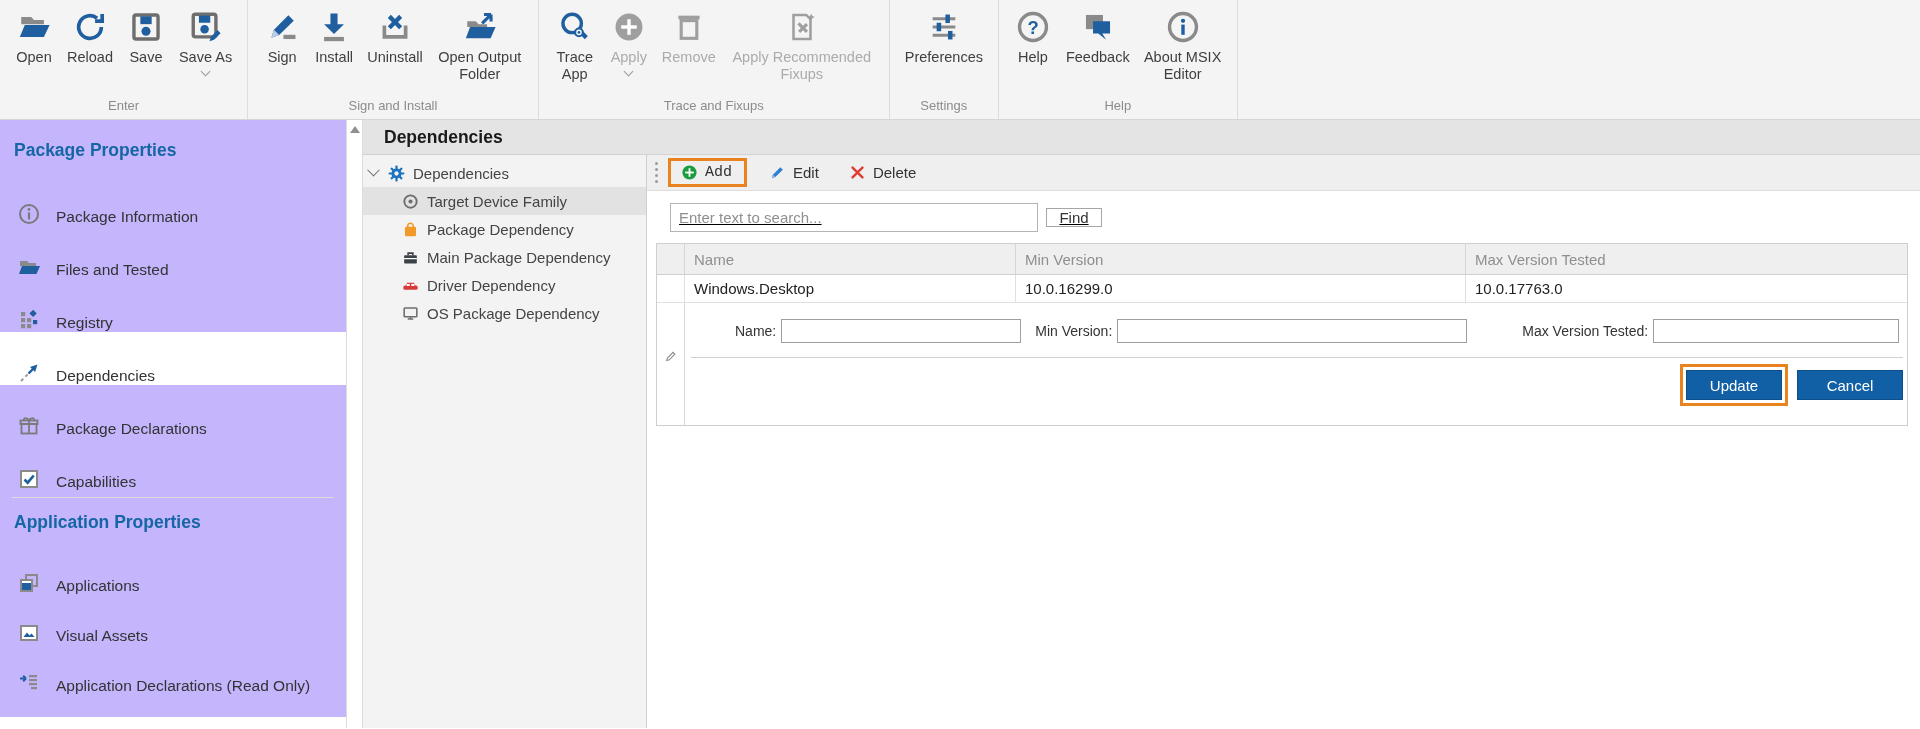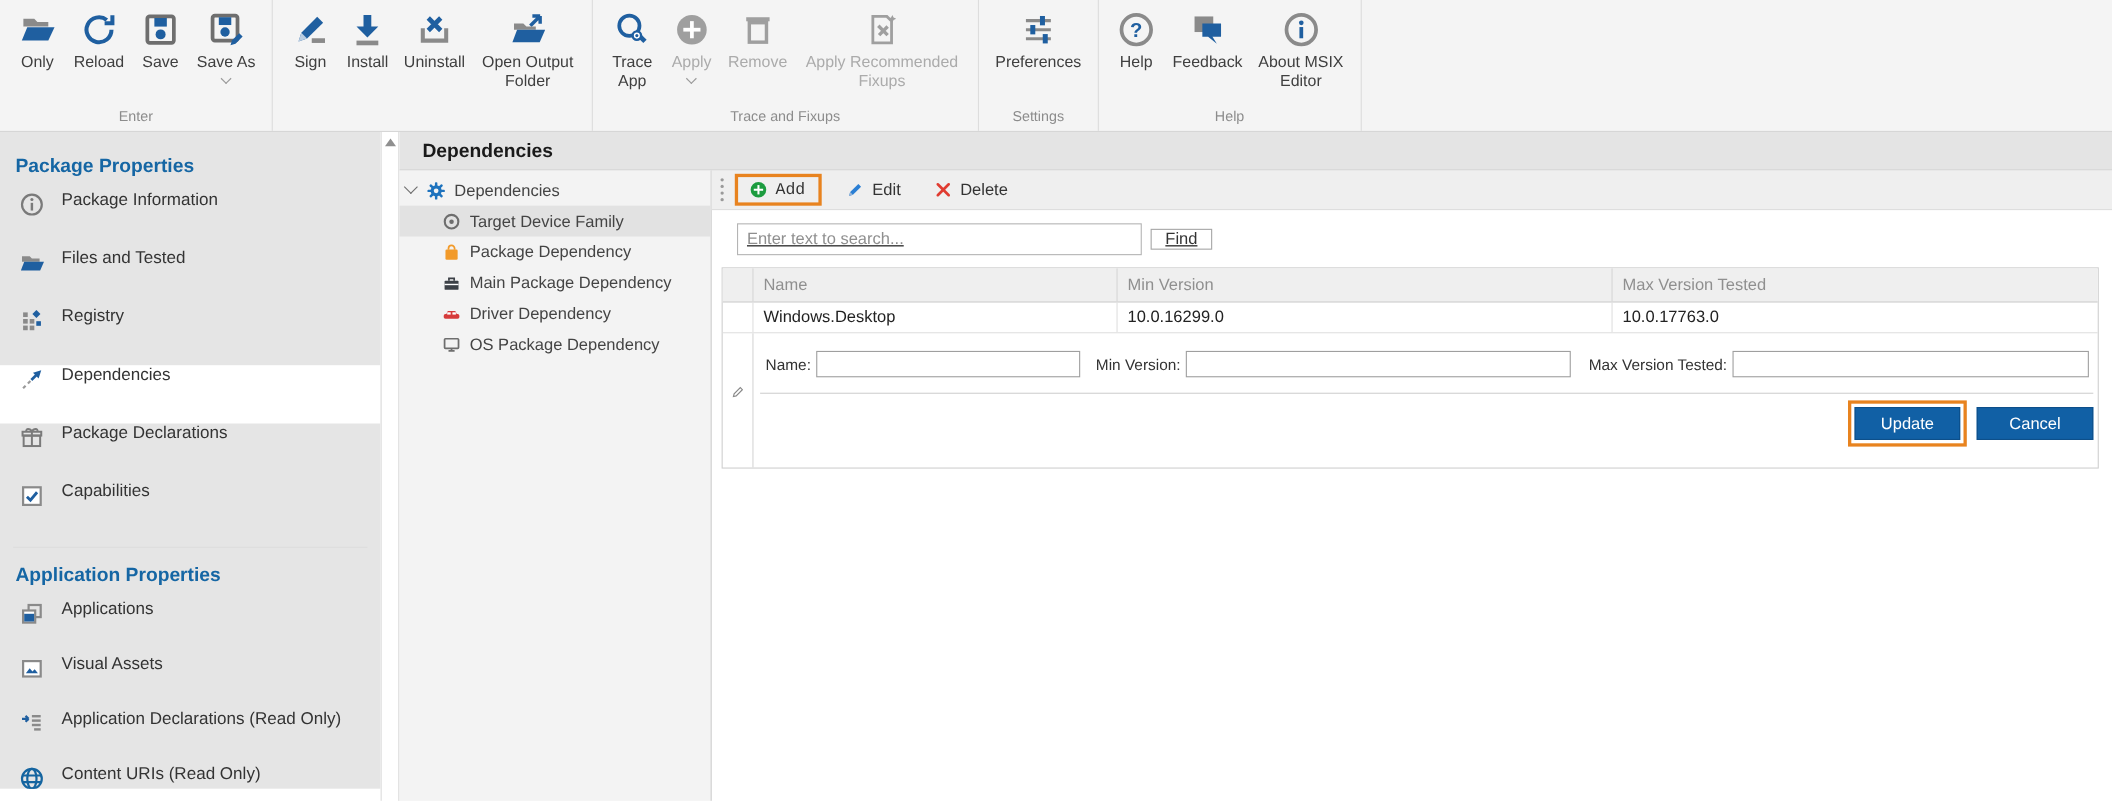--- a/index.html
+++ b/index.html
@@ -16,23 +16,23 @@
   .rlabel { font-size: 14.5px; color: #3f3f3f; text-align: center; line-height: 17px; margin-top: 3px; white-space: normal; }
   .rbtn.disabled .rlabel { color: #ababab; }
   .rcap { height: 22px; text-align: center; font-size: 13px; color: #8c8c8c; line-height: 18px; }
   .chev-sm { width: 7px; height: 7px; border-right: 1.6px solid #9a9a9a; border-bottom: 1.6px solid #9a9a9a; transform: rotate(45deg); margin-top: 2px; }
 
   
   .workspace { display: flex; height: 608px; }
 
   
   .sidebar { width: 346px; background: #fff; position: relative; }
-  .sidebar-list { background: #e5e5e5; height: 597px; overflow: hidden; padding-top: 10px; }
+  .sidebar-list { background: #c4b5fd; height: 597px; overflow: hidden; padding-top: 10px; }
   .side-header { font-size: 17.5px; font-weight: bold; color: #1566a4; padding: 10px 0 12px 14px; }
-  .side-item { height: 53px; display: flex; align-items: flex-start; padding-left: 16px; cursor: pointer; }
+  .side-item { height: 53px; display: flex; align-items: flex-end; padding-left: 16px; cursor: pointer; }
   .side-item.h50 { height: 50px; }
   .side-item.selected { background: #fff; }
   .side-item .sic { width: 25px; height: 25px; flex: 0 0 25px; display: flex; align-items: center; justify-content: center; }
   .side-item .sic svg { width: 24px; height: 24px; }
   .side-label { font-size: 15.5px; color: #333; margin-left: 15px; }
   .side-sep { height: 1px; background: #dcdcdc; margin: 6px 12px 4px 12px; }
 
   
   .vscroll { width: 17px; background: #fff; border-left: 1px solid #dcdcdc; border-right: 1px solid #dcdcdc; position: relative; }
   .vscroll .up-arrow { position: absolute; top: 6px; left: 3px; width: 0; height: 0;
@@ -79,21 +79,21 @@
   .th { font-size: 15px; color: #8f8f8f; padding: 6px 9px; height: 30px; border-right: 1px solid #d6d6d6; display:flex; align-items:center; }
   .th:last-child, .td:last-child { border-right: none; }
   .td { font-size: 15px; color: #222; padding: 4px 9px; height: 27px; border-right: 1px solid #e0e0e0; display:flex; align-items:center; }
   .data-row { border-bottom: 1px solid #e0e0e0; }
 
   .tedit { display: grid; grid-template-columns: 28px 1fr; height: 122px; }
   .editsel { border-right: 1px solid #d6d6d6; display: flex; justify-content: center; align-items: flex-start; padding-top: 45px; }
   .editsel svg { width: 15px; height: 15px; }
   .editbody { display: flex; flex-direction: column; }
   .form-row { display: flex; align-items: center; padding: 16px 8px 0 11px; white-space: nowrap; }
-  .f-label { font-size: 14px; color: #333; margin-right: 5px; }
+  .f-label { font-size: 14px; color: #333; margin-right: 5px; margin-left: 39px; }
   .f-input { height: 24px; border: 1px solid #9f9f9f; background: #fff; font-family: "Liberation Sans", sans-serif; font-size: 14px; padding: 0 6px; }
   .in-name { width: 240px; }
   .in-min { width: 350px; margin-right: 16px; }
   .in-max { flex: 1; max-width: 358px; }
   .ml { margin-left: 14px; }
   .edit-hr { height: 1px; background: #d0d0d0; margin: 14px 4px 0 6px; }
   .btn-row { display: flex; justify-content: flex-end; align-items: center; padding: 6px 4px 0 0; }
   .blue-btn { width: 96px; height: 30px; background: #1160a5; color: #fff; border: 1px solid #0d4f8a; font-size: 15px;
       font-family: "Liberation Sans", sans-serif; cursor: pointer; }
   .cancel-btn { width: 106px; margin-left: 9px; }
@@ -108,21 +108,21 @@
 
     <div class="rgroup">
       <div class="rbuttons">
         <div class="rbtn">
           <span class="ric">
               <svg viewBox="0 0 24 24">
                 <path d="M3 5h7l2 2h7v3H3z" fill="#8a8a8a"></path>
                 <path d="M2 19l3.5-8.5H23L19 19z" fill="#1f5fa0"></path>
               </svg>
             </span>
-          <span class="rlabel">Only</span>
+          <span class="rlabel">Open</span>
         </div>
         <div class="rbtn">
           <span class="ric">
               <svg viewBox="0 0 24 24" fill="none" stroke="#1f5fa0" stroke-width="2.6">
                 <path d="M20 12a8 8 0 1 1-3-6.2"></path>
                 <path d="M20.6 2.8v5h-5"></path>
               </svg>
             </span>
           <span class="rlabel">Reload</span>
         </div>
@@ -186,20 +186,21 @@
           <span class="ric">
               <svg viewBox="0 0 24 24">
                 <path d="M13.5 9.5L19.5 3.5M19.8 3.2h-5M19.8 3.2v5" stroke="#1f5fa0" stroke-width="2.2" fill="none"></path>
                 <path d="M3 8h6l2 2h6v2H3z" fill="#8a8a8a"></path>
                 <path d="M2 20l3-8h18l-3.5 8z" fill="#1f5fa0"></path>
               </svg>
             </span>
           <span class="rlabel">Open Output Folder</span>
         </div>
       </div>
+      <div class="rcap">Sign and Install</div>
     </div>
 
     <div class="rgroup">
       <div class="rbuttons">
         <div class="rbtn" style="width:56px">
           <span class="ric">
               <svg viewBox="0 0 24 24" fill="none">
                 <circle cx="10" cy="9.5" r="6.5" stroke="#1f5fa0" stroke-width="2.4"></circle>
                 <path d="M14.8 14.3L20 19.5" stroke="#1f5fa0" stroke-width="3"></path>
                 <circle cx="14.8" cy="15.8" r="2.7" fill="#fff" stroke="#1f5fa0" stroke-width="1.5"></circle>

